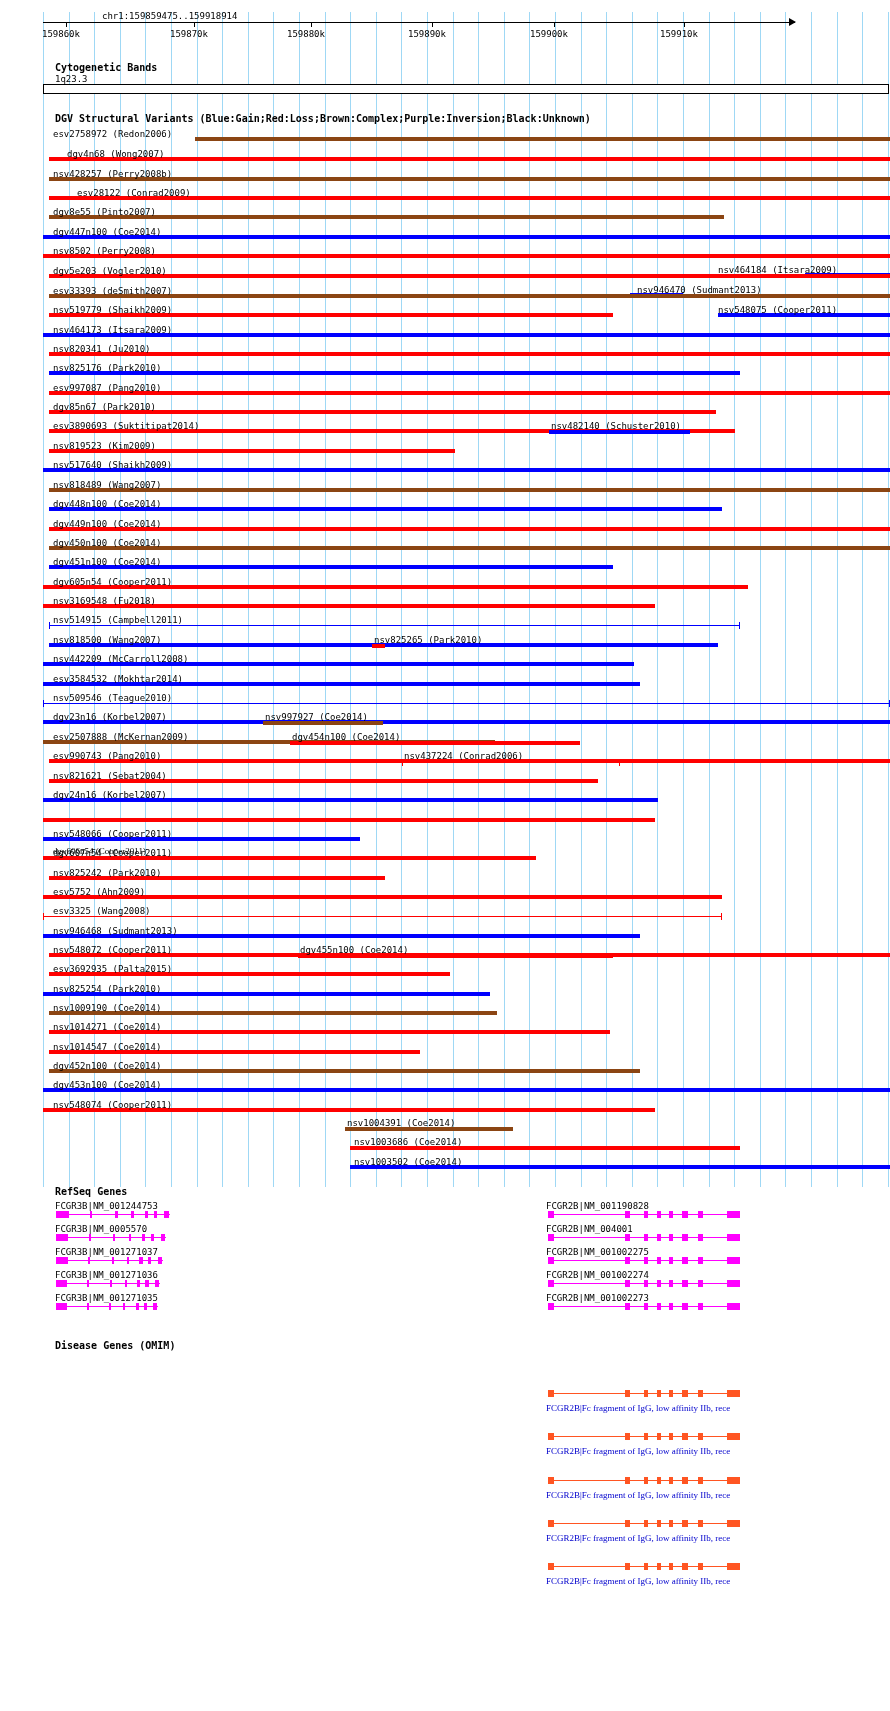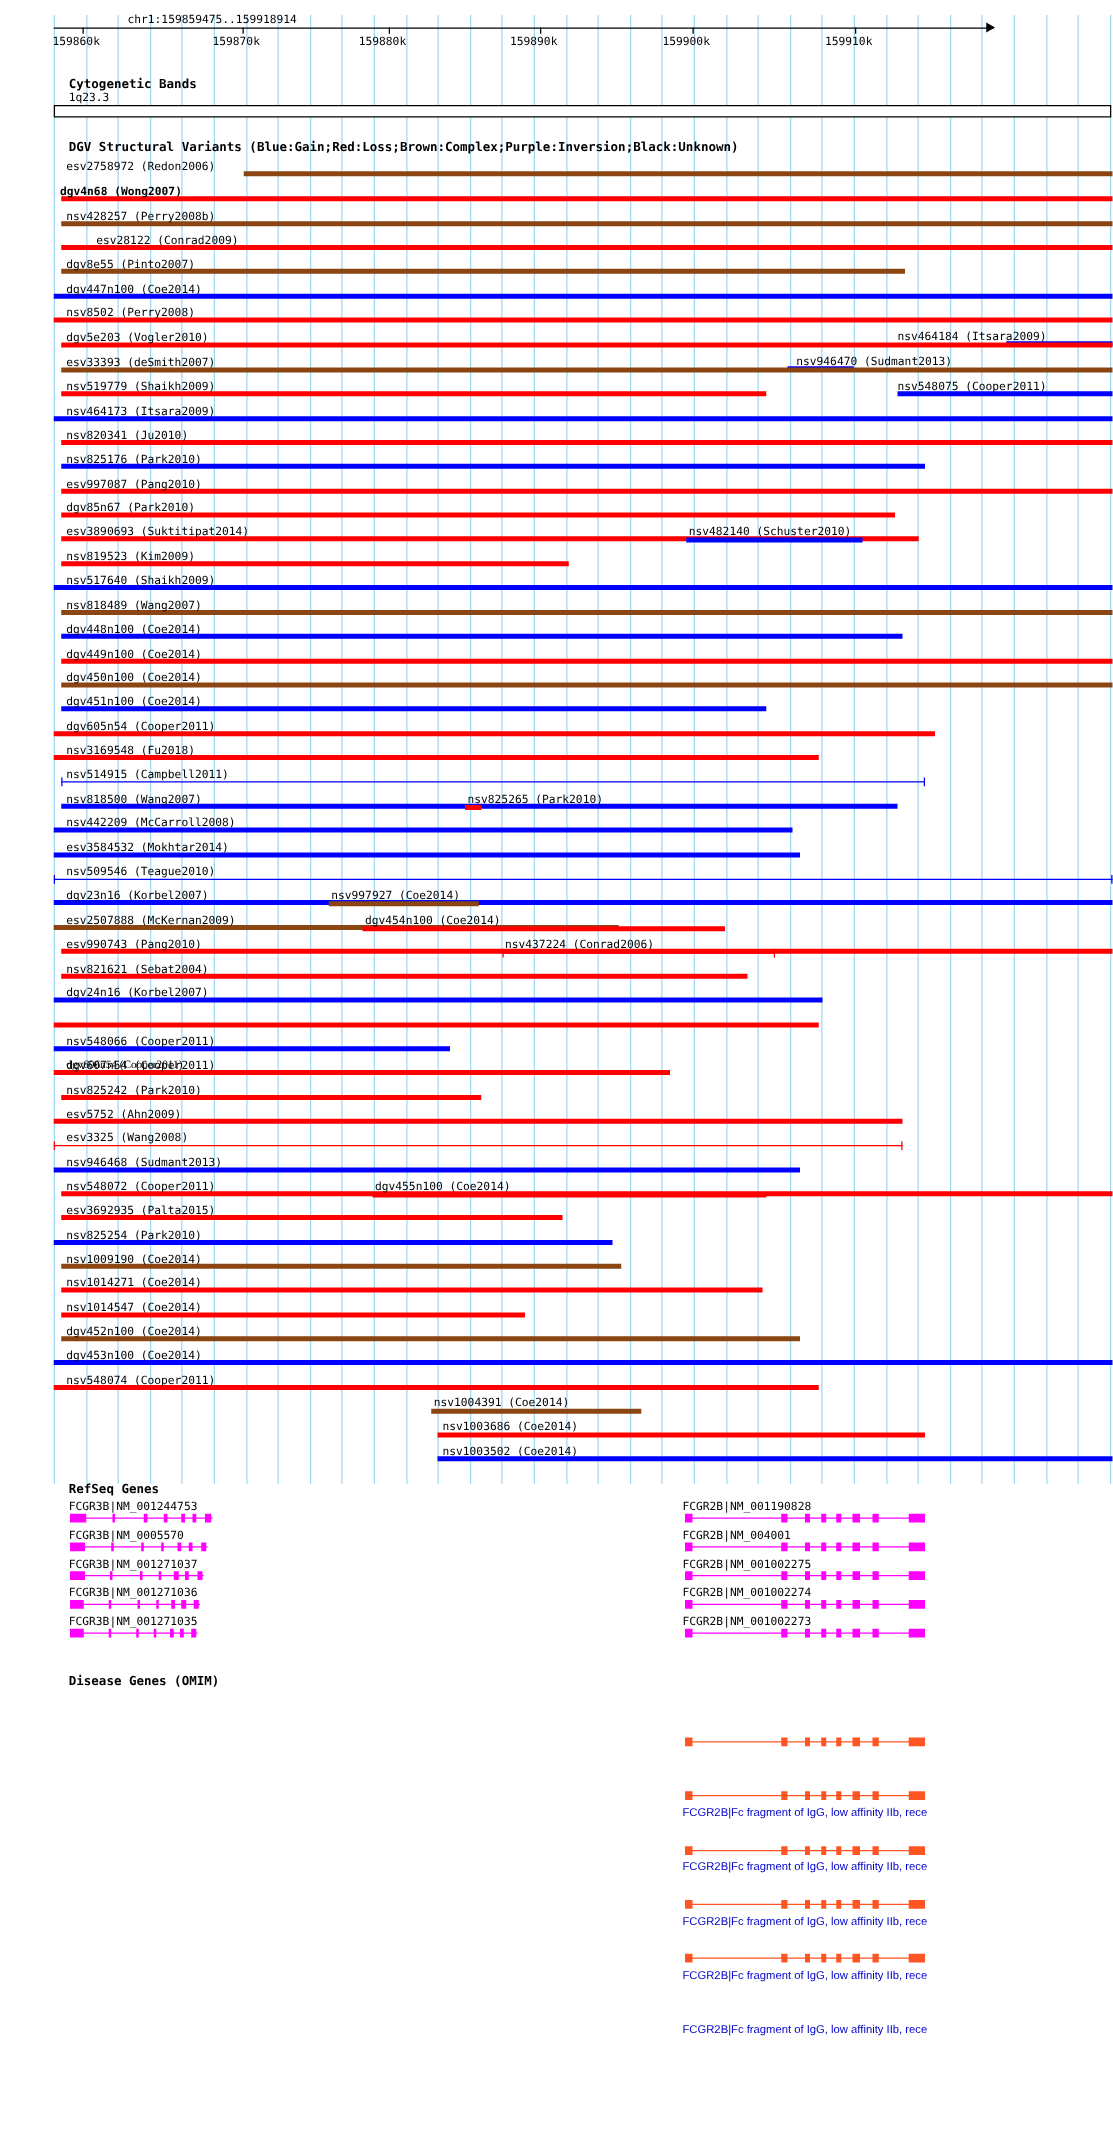--- a/index.html
+++ b/index.html
@@ -96,25 +96,24 @@
   }
   .gene-label {
     position: absolute;
     font-family: "DejaVu Sans Mono", monospace;
     font-size: 9px;
     white-space: nowrap;
     color: #000;
   }
   .omim-label {
     position: absolute;
-    font-family: Liberation Sans, sans-serif;
+    font-family: Liberation Serif, serif;
     font-size: 9px;
     white-space: nowrap;
     color: #0000cc;
-    margin-top: 42px;
   }
   .gline {
     position: absolute;
     height: 1px;
   }
   .exon {
     position: absolute;
   }
 </style>
 </head>
@@ -170,21 +169,21 @@
     <div class="tick-label" style="left: 530px; top: 29px;">159900k</div>
     <div class="tick" style="left: 684px; top: 22px;"></div>
     <div class="tick-label" style="left: 660px; top: 29px;">159910k</div>
     <div class="section-title" style="left: 55px; top: 62px;">Cytogenetic Bands</div>
     <div class="plain-label" style="left: 55px; top: 74px;">1q23.3</div>
     <div class="band-box" style="left: 43px; top: 84px; width: 846px; height: 10px;"></div>
     <div class="section-title" style="left: 55px; top: 113px;">DGV Structural Variants (Blue:Gain;Red:Loss;Brown:Complex;Purple:Inversion;Black:Unknown)</div>
     <div class="bar" style="left: 195px; top: 137px; width: 695px; background: rgb(139, 69, 19);"></div>
     <div class="track-label" style="left: 53px; top: 129px;">esv2758972 (Redon2006)</div>
     <div class="bar" style="left: 49px; top: 157px; width: 841px; background: rgb(255, 0, 0);"></div>
-    <div class="track-label" style="left: 48px; top: 149px; font-weight: bold;">dgv4n68 (Wong2007)</div>
+    <div class="track-label" style="left: 67px; top: 149px;">dgv4n68 (Wong2007)</div>
     <div class="bar" style="left: 49px; top: 177px; width: 841px; background: rgb(139, 69, 19);"></div>
     <div class="track-label" style="left: 53px; top: 169px;">nsv428257 (Perry2008b)</div>
     <div class="bar" style="left: 49px; top: 196px; width: 841px; background: rgb(255, 0, 0);"></div>
     <div class="track-label" style="left: 53px; top: 188px; margin-left: 24px;">esv28122 (Conrad2009)</div>
     <div class="bar" style="left: 49px; top: 215px; width: 675px; background: rgb(139, 69, 19);"></div>
     <div class="track-label" style="left: 53px; top: 207px;">dgv8e55 (Pinto2007)</div>
     <div class="bar" style="left: 43px; top: 235px; width: 847px; background: rgb(0, 0, 255);"></div>
     <div class="track-label" style="left: 53px; top: 227px;">dgv447n100 (Coe2014)</div>
     <div class="bar" style="left: 43px; top: 254px; width: 847px; background: rgb(255, 0, 0);"></div>
     <div class="track-label" style="left: 53px; top: 246px;">nsv8502 (Perry2008)</div>

